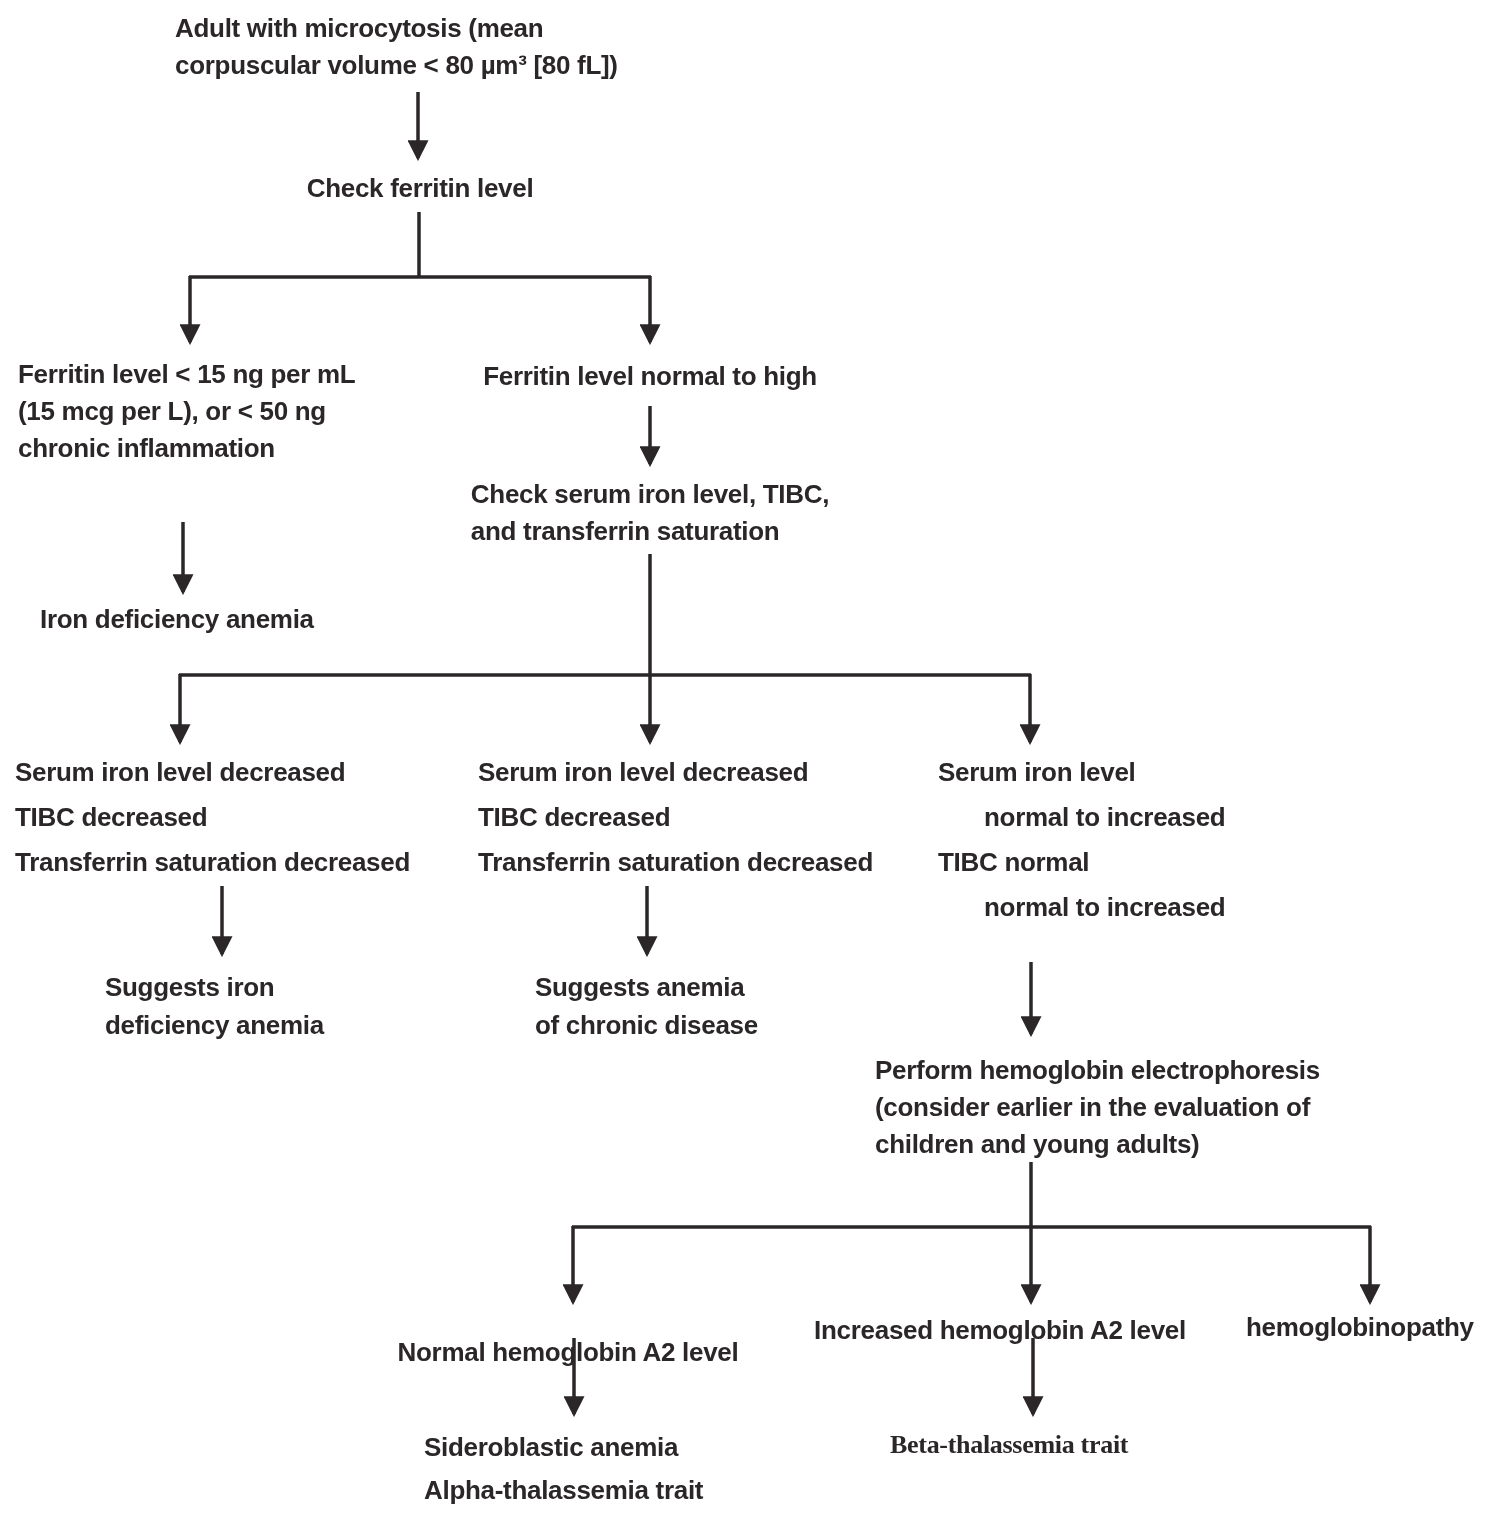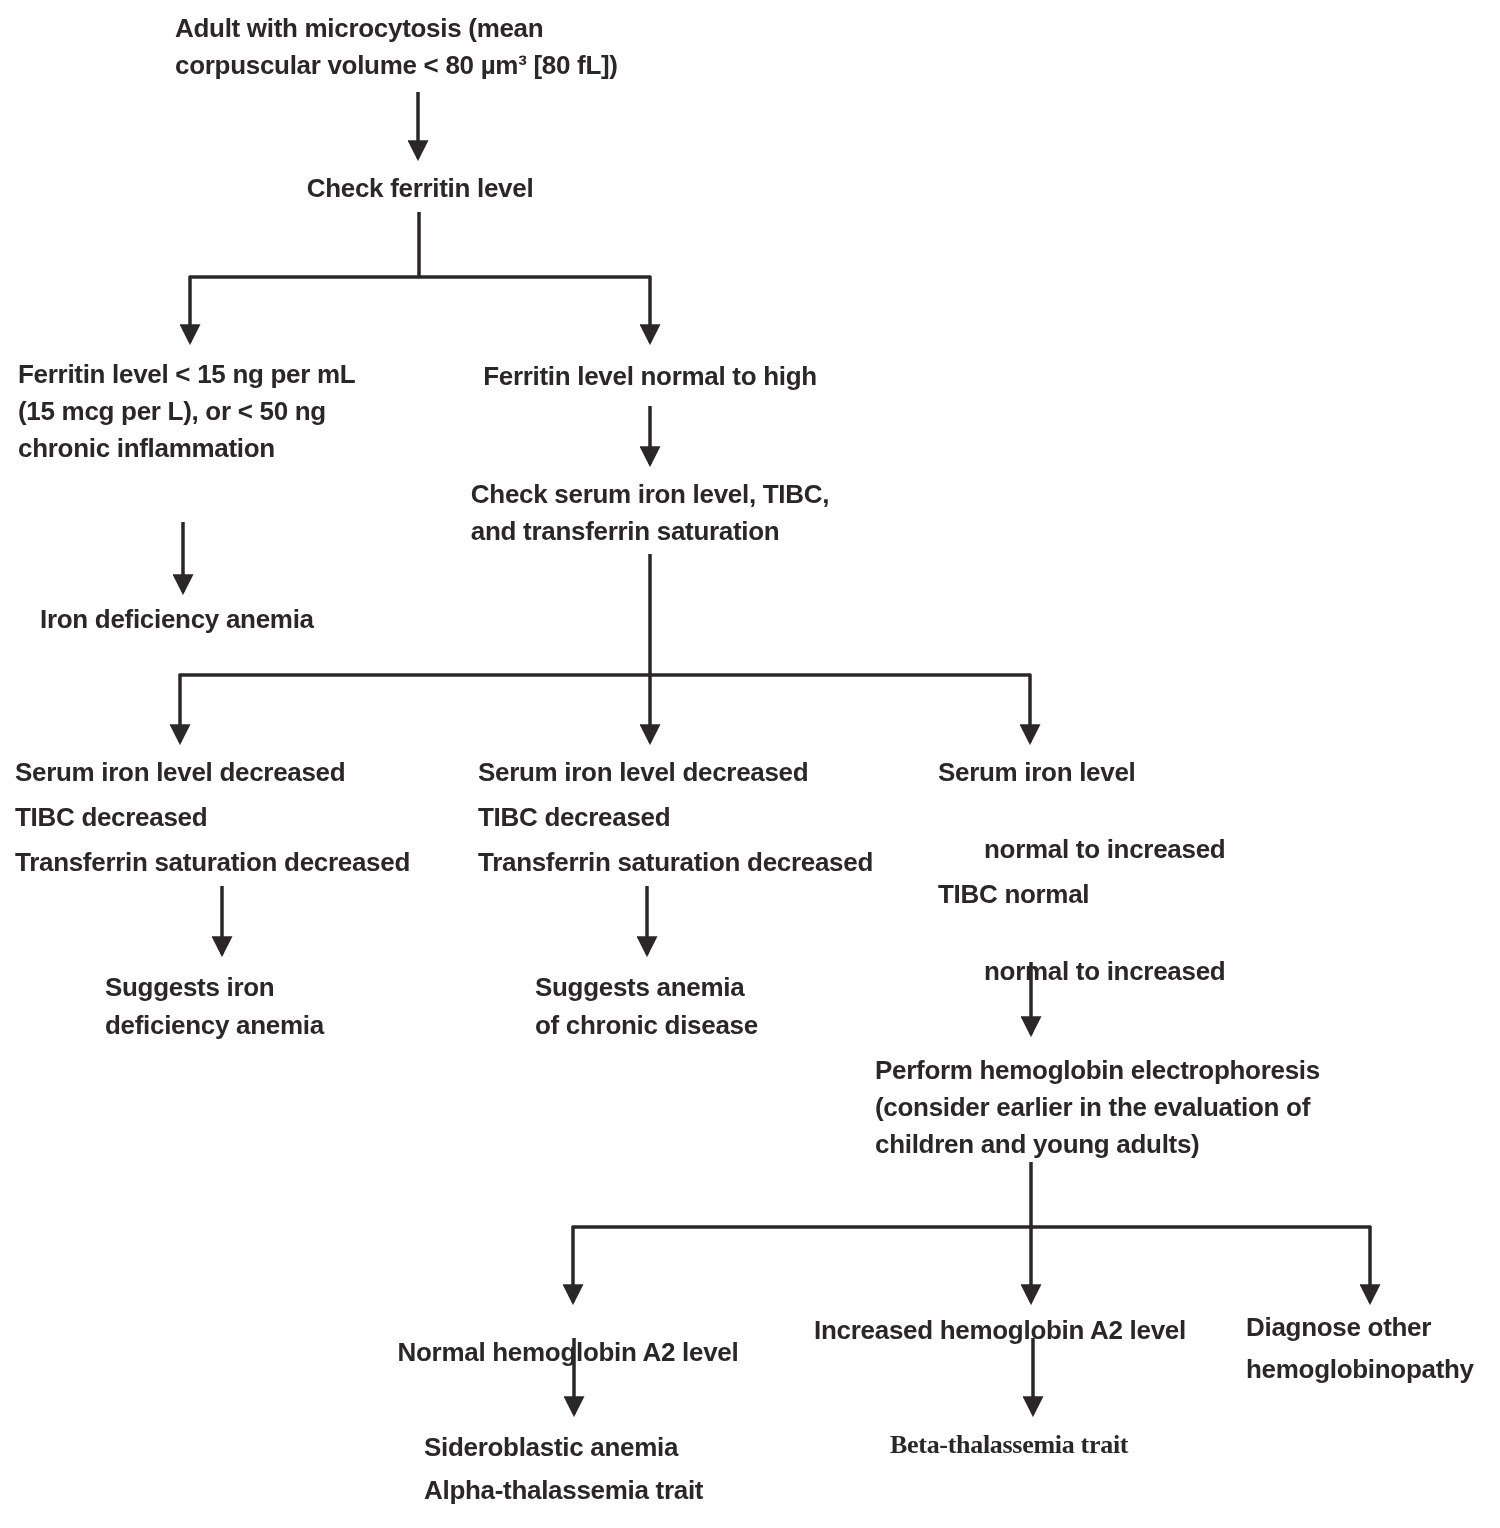--- a/index.html
+++ b/index.html
@@ -19,21 +19,21 @@
     letter-spacing:-0.3px;
     line-height:37px;
     white-space:nowrap;
     color:#2b2728;
   }
   .centered{transform:translateX(-50%);text-align:left;}
   .list{line-height:45px;}
   .lh38{line-height:38px;}
   .lh42{line-height:42px;}
   .lh43{line-height:43px;}
-  .indent{padding-left:46px;margin-top:32px;}
+  .indent{padding-left:46px;}
   line{stroke:#2b2728;stroke-width:3.5px;}
 </style>
 </head>
 <body>
 
 <div id="stage">
 
   <svg id="connectors" viewBox="0 0 1500 1528" xmlns="http://www.w3.org/2000/svg">
     <defs>
       <marker id="ah" viewBox="0 0 10 10" refX="8.5" refY="5" markerWidth="6" markerHeight="6" orient="auto-start-reverse">
@@ -124,21 +124,20 @@
     <div>Perform hemoglobin electrophoresis</div>
     <div>(consider earlier in the evaluation of</div>
     <div>children and young adults)</div>
   </div>
 
   <div class="node centered" style="left:568px;top:1312px;margin-top:22px;">Normal hemoglobin A2 level</div>
 
   <div class="node centered" style="left:1000px;top:1312px;">Increased hemoglobin A2 level</div>
 
   <div class="node lh42" style="left:1246px;top:1306px;">
-    <div>Diagnose other</div>
     <div>hemoglobinopathy</div>
   </div>
 
   <div class="node lh43" style="left:424px;top:1426px;">
     <div>Sideroblastic anemia</div>
     <div>Alpha-thalassemia trait</div>
   </div>
 
   <div class="node" style="left:890px;top:1426px;font-family:Liberation Serif, serif;">Beta-thalassemia trait</div>
 

